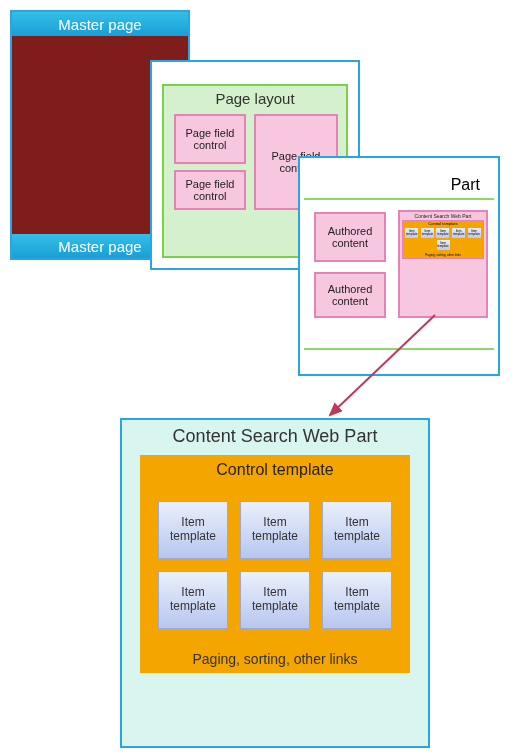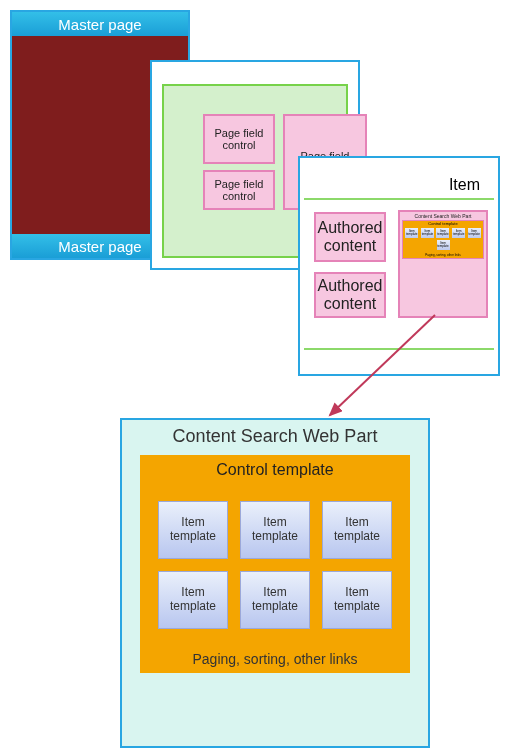--- a/index.html
+++ b/index.html
@@ -46,21 +46,20 @@
     position: absolute;
     background: #f7c7e0;
     border: 2px solid #e583b8;
     font-size: 11px;
     color: #222;
     display: flex;
     align-items: center;
     justify-content: center;
     text-align: center;
     line-height: 1.1;
-    margin-left: 29px;
   }
   .page-container {
     position: absolute;
     border: 2px solid #29a6e2;
     background: #fff;
   }
   .green-stripe {
     position: absolute;
     left: 4px;
     right: 4px;
@@ -70,21 +69,21 @@
     text-align: center;
     font-size: 16px;
     position: absolute;
     right: 18px;
     top: 18px;
   }
   .auth-content {
     position: absolute;
     background: #f7c7e0;
     border: 2px solid #e583b8;
-    font-size: 16px;
+    font-size: 11px;
     color: #222;
     display: flex;
     align-items: center;
     justify-content: center;
     text-align: center;
     line-height: 1.1;
   }
   .mini-cswp {
     position: absolute;
     background: #f7c7e0;
@@ -183,30 +182,31 @@
 </head>
 <body>
 
 <div class="master-container" style="left:10px; top:10px; width:180px; height:250px;">
   <div class="master-bar">Master page</div>
   <div class="master-bar" style="position:absolute; bottom:0; left:0; right:0;">Master page</div>
 </div>
 
 <div class="layout-container" style="left:150px; top:60px; width:210px; height:210px;">
   <div class="layout-inner" style="left:10px; top:22px; width:186px; height:174px;">
+    <div class="layout-title">Page layout</div>
     <div class="pfc" style="left:10px; top:28px; width:72px; height:50px;">Page field control</div>
     <div class="pfc" style="left:10px; top:84px; width:72px; height:40px;">Page field control</div>
     <div class="pfc" style="left:90px; top:28px; width:84px; height:96px;">Page field control</div>
   </div>
 </div>
 
 <div class="page-container" style="left:298px; top:156px; width:202px; height:220px;">
   <div class="green-stripe" style="top:40px;"></div>
   <div class="green-stripe" style="top:190px;"></div>
-  <div class="page-title">Item</div>
+  <div class="page-title">Part</div>
   <div class="auth-content" style="left:14px; top:54px; width:72px; height:50px;">Authored content</div>
   <div class="auth-content" style="left:14px; top:114px; width:72px; height:46px;">Authored content</div>
 
   <div class="mini-cswp" style="left:98px; top:52px; width:90px; height:108px;">
     <div class="mini-cswp-title">Content Search Web Part</div>
     <div class="mini-control">
       <div class="mini-control-title">Control template</div>
       <div class="mini-items">
         <div class="mini-item">Item template</div>
         <div class="mini-item">Item template</div>

